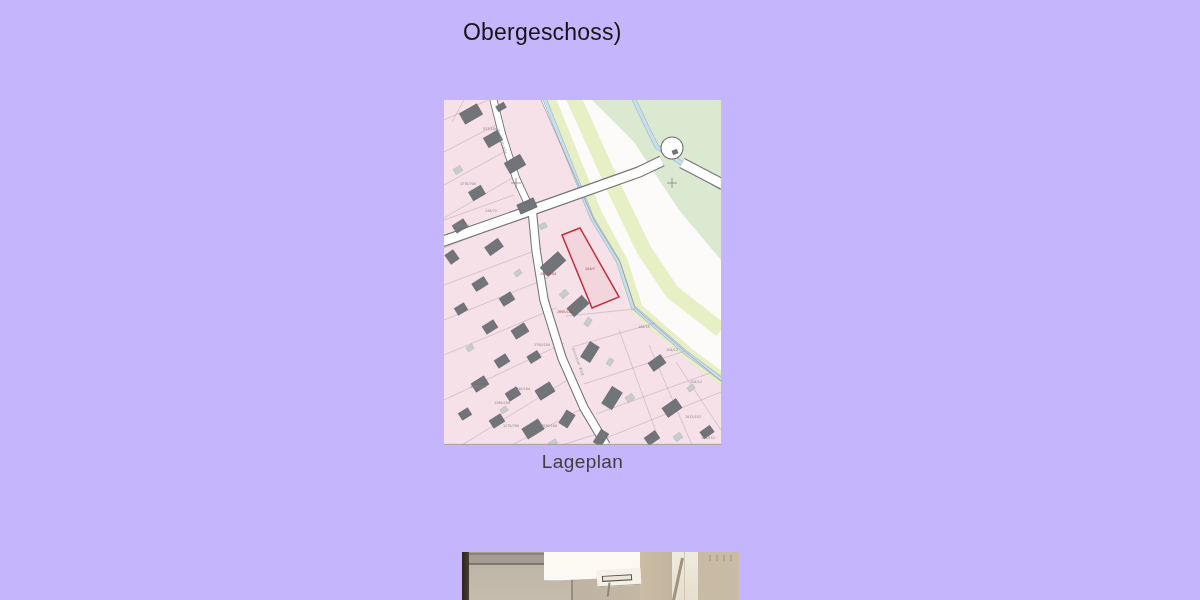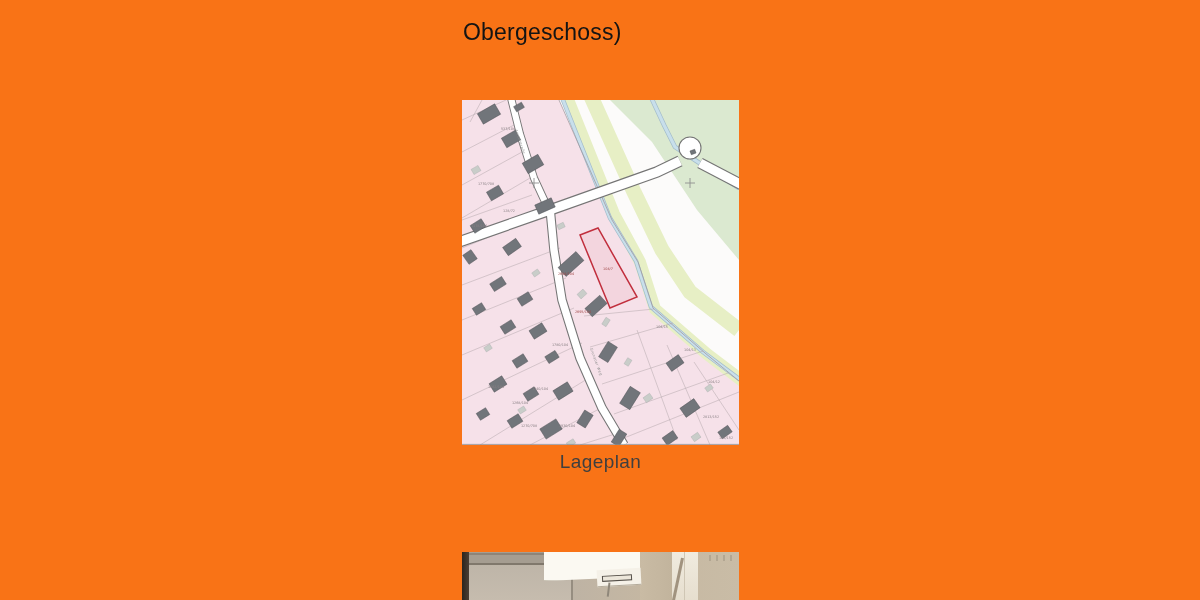--- a/index.html
+++ b/index.html
@@ -1,29 +1,29 @@
 <!DOCTYPE html>
 <html><head>
 <meta charset="utf-8">
 <style>
   html,body{margin:0;padding:0;}
   .page{
     position:relative;
     width:1200px;height:600px;
-    background:#f97316;
+    background:#c4b5fd;
     overflow:hidden;
     font-family:"Liberation Sans",sans-serif;
   }
   .heading{
     position:absolute;left:463px;top:19px;
     margin:0;
     font-size:23px;font-weight:400;color:#141414;
     letter-spacing:0.2px;
   }
-  .figure{position:absolute;left:462px;top:100px;width:277px;margin:0;}
+  .figure{position:absolute;left:444px;top:100px;width:277px;margin:0;}
   .map-wrap{width:277px;height:345px;background:#fcfbfa;}
   .map-wrap svg{display:block;}
   .map-caption{
     width:277px;text-align:center;margin-top:6px;
     font-size:19px;color:#3f3f3f;letter-spacing:0.4px;
   }
   .plabel{font:3.4px "DejaVu Sans",sans-serif;text-anchor:middle;}
   .slabel{font:3.6px "DejaVu Sans",sans-serif;fill:#8f8f8f;text-anchor:middle;letter-spacing:0.3px;}
 
   

